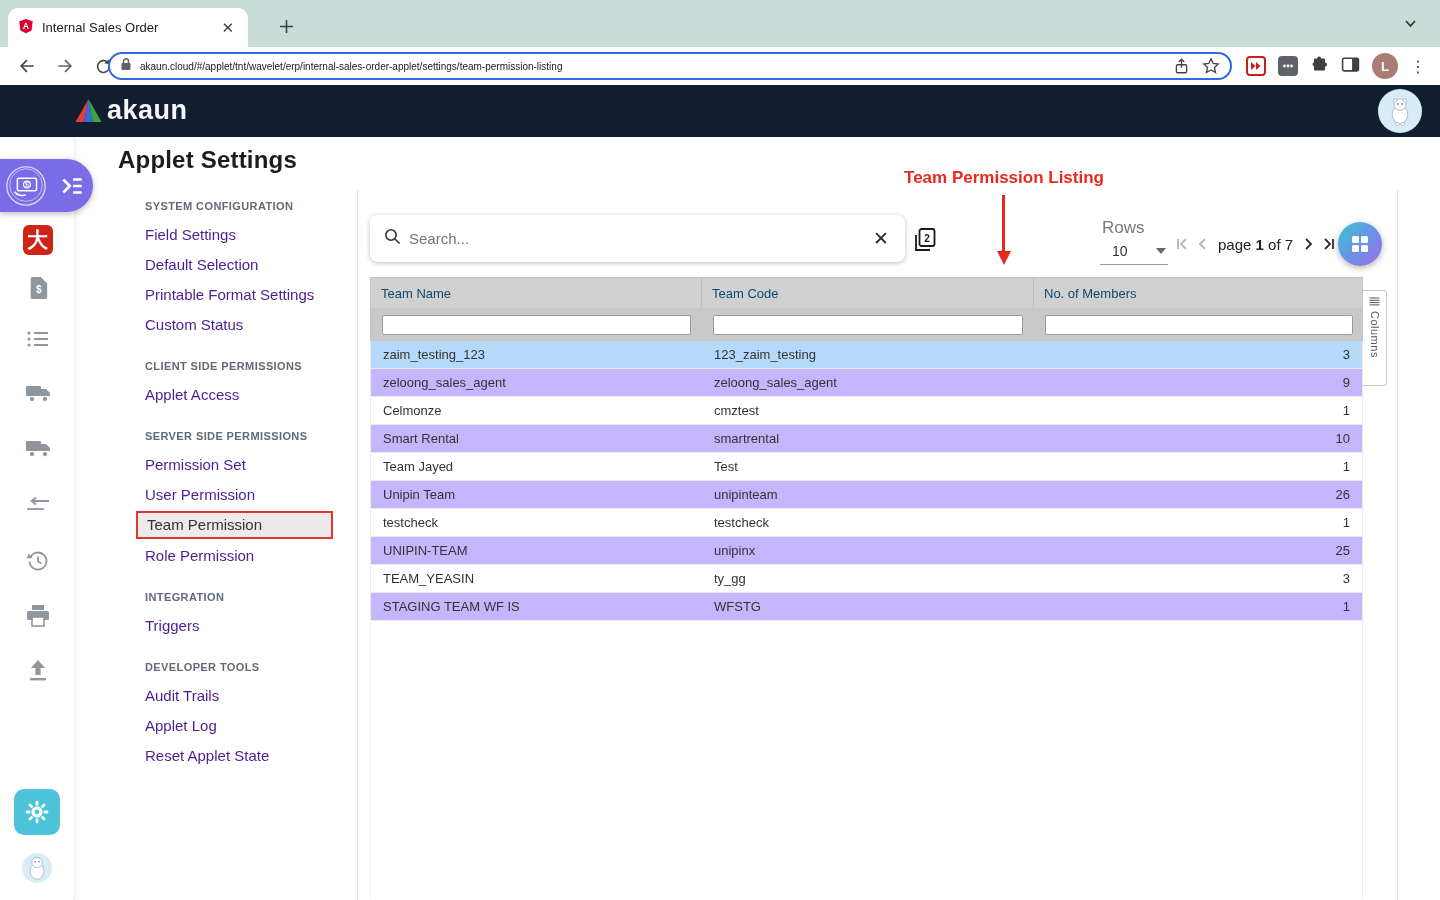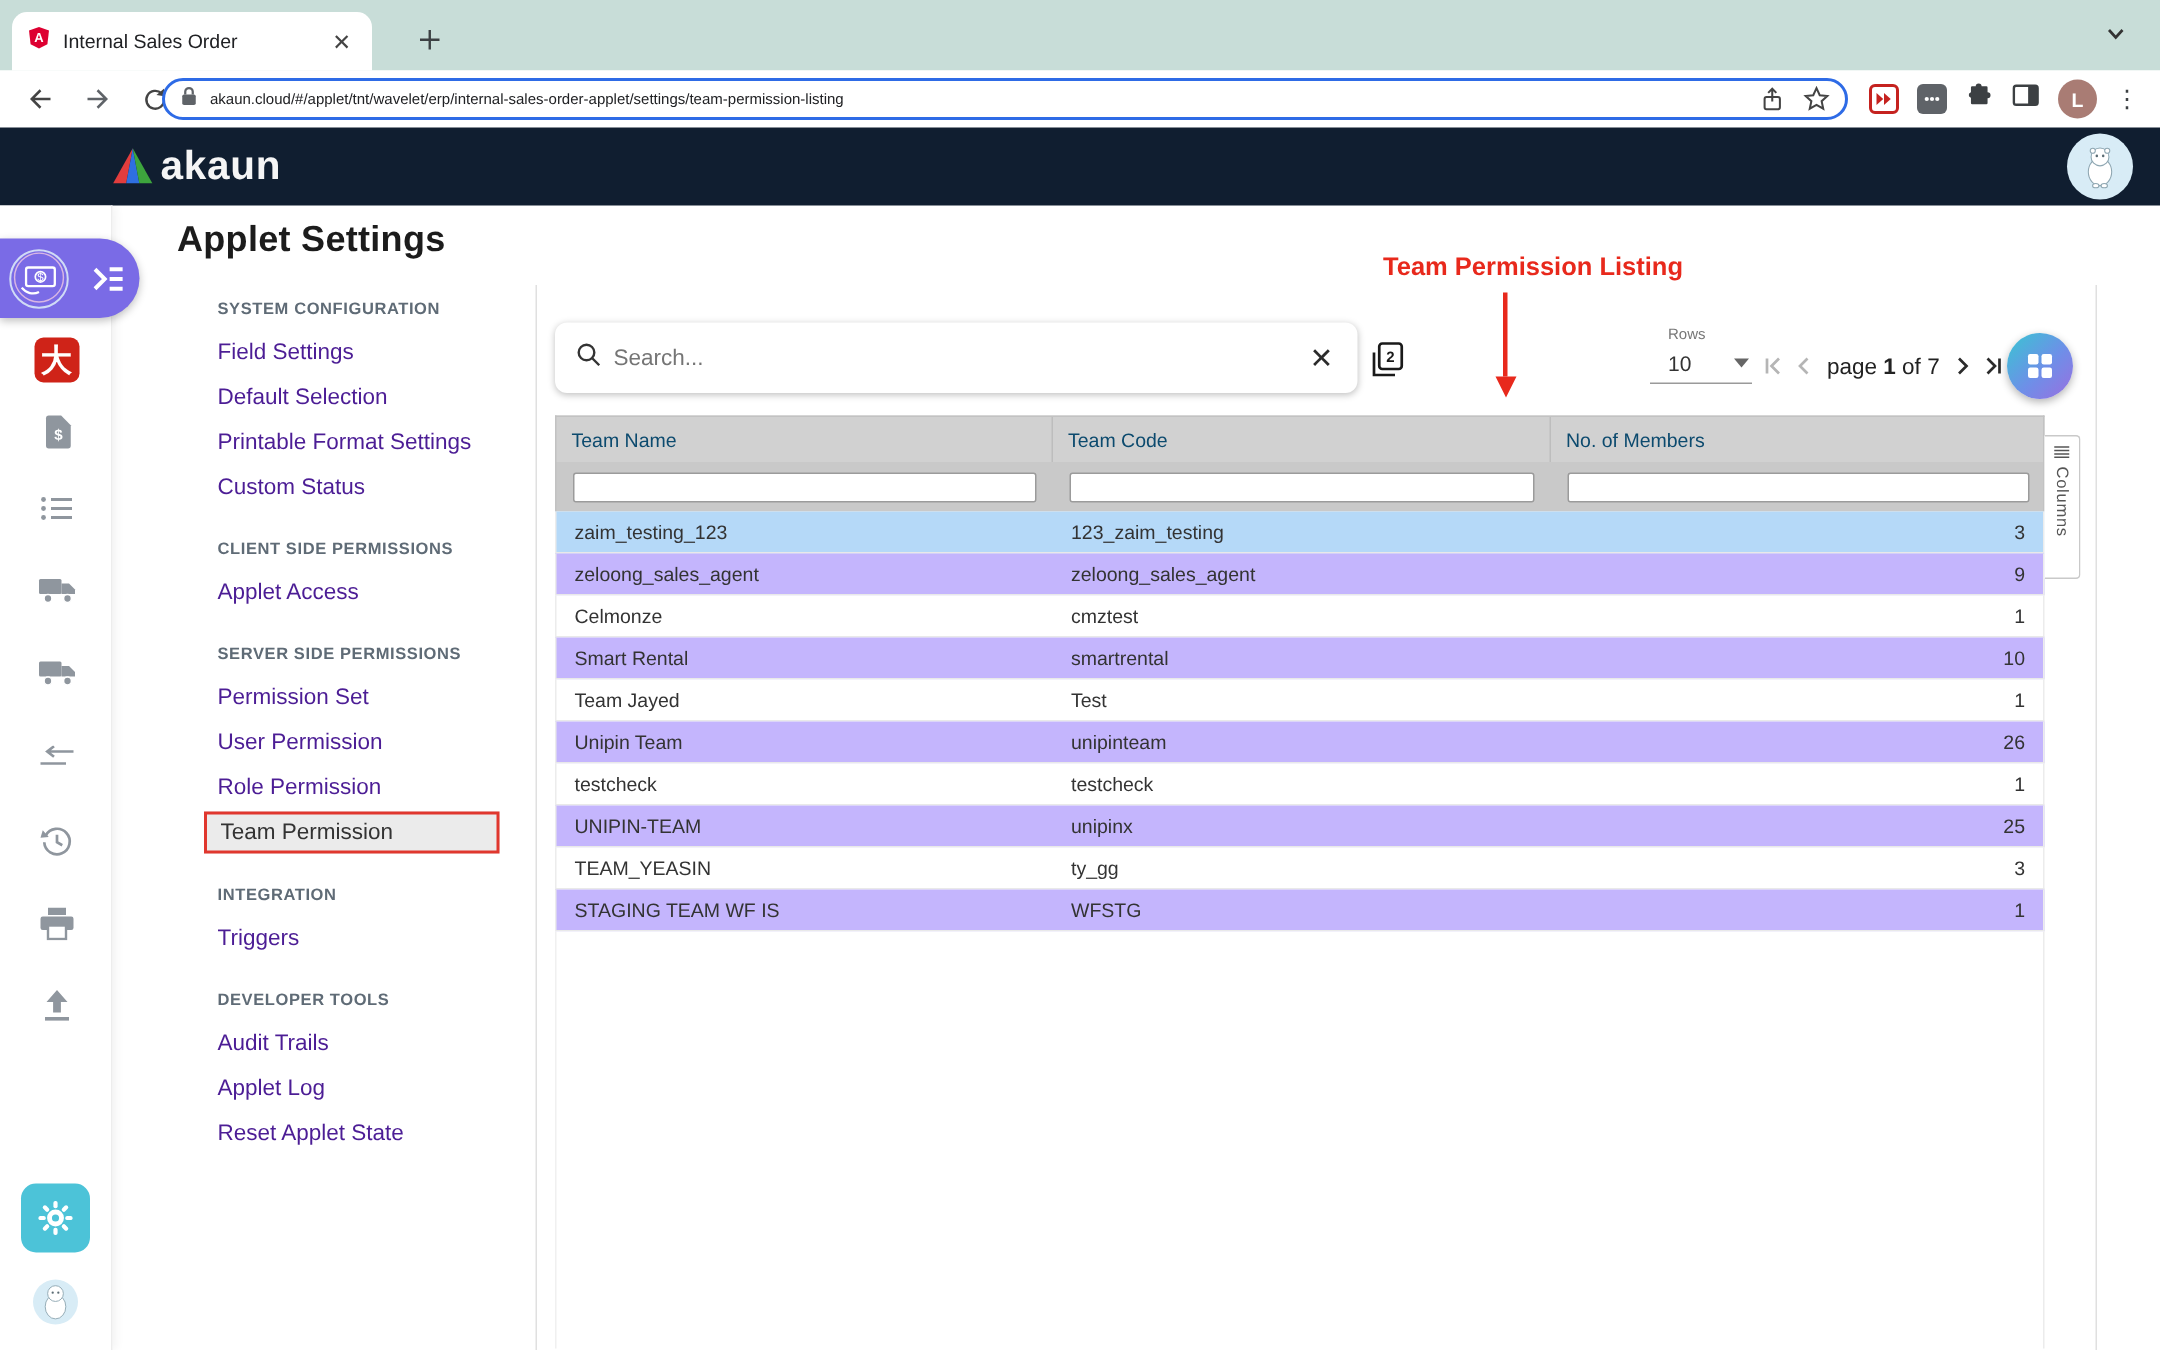--- a/index.html
+++ b/index.html
@@ -69,35 +69,35 @@
   .searchbox { position:absolute; left:370px; top:215px; width:535px; height:47px; background:#fff;
                border-radius:8px; box-shadow:0 1px 5px rgba(0,0,0,0.25); display:flex; align-items:center; padding:0 14px; }
   .searchbox input { border:none; outline:none; flex:1; font-size:15px; color:#444; margin-left:8px;
                      font-family:"Liberation Sans", sans-serif; background:transparent; }
   .searchbox input::placeholder { color:#757575; }
   .search-clear { font-size:19px; color:#2b2b2b; cursor:pointer; padding:0 2px; }
   .copy-btn { position:absolute; left:911px; top:226px; width:28px; height:28px; display:flex;
               align-items:center; justify-content:center; }
 
   .rows-select { position:absolute; left:1100px; top:218px; width:68px; }
-  .rows-label { font-size:10px; color:#777; margin-left:12px; }
+  .rows-label { font-size:17px; color:#777; margin-left:2px; }
   .rows-value { display:flex; align-items:center; justify-content:space-between; border-bottom:1px solid #9a9a9a;
                 padding:3px 2px 5px 12px; font-size:14px; color:#333; margin-top:2px; }
   .caret-down { width:0; height:0; border-left:5px solid transparent; border-right:5px solid transparent;
                 border-top:6px solid #666; }
   .pag { position:absolute; top:234px; display:flex; align-items:center; }
   .pag-btn { width:20px; height:20px; display:flex; align-items:center; justify-content:center; }
   .page-text { font-size:15px; color:#222; margin:0 6px; }
   .page-text b { font-weight:bold; }
   .grid-btn { position:absolute; left:1338px; top:222px; width:44px; height:44px; border-radius:50%;
               background:linear-gradient(135deg,#38c6d2 0%,#6e8fe8 55%,#9a6fe0 100%);
               display:flex; align-items:center; justify-content:center; box-shadow:0 2px 6px rgba(0,0,0,0.3); }
 
   
-  .annotation { position:absolute; left:886px; top:168px; width:236px; text-align:right;
+  .annotation { position:absolute; left:886px; top:168px; width:236px; text-align:center;
                 font-size:17px; font-weight:bold; color:#e8291c; }
   .anno-arrow-shaft { position:absolute; left:1002px; top:195px; width:3px; height:56px; background:#e8291c; }
   .anno-arrow-head { position:absolute; left:997px; top:251px; width:0; height:0;
                      border-left:7px solid transparent; border-right:7px solid transparent;
                      border-top:14px solid #e8291c; }
 
   
   .table { position:absolute; left:370px; top:277px; width:993px; }
   .t-head { display:grid; grid-template-columns:331px 332px 330px; background:#d1d1d1; height:31px;
             border:1px solid #c2c2c2; border-bottom:none; }
@@ -362,22 +362,22 @@
     <div class="menu-item">Default Selection</div>
     <div class="menu-item">Printable Format Settings</div>
     <div class="menu-item">Custom Status</div>
 
     <div class="menu-header">CLIENT SIDE PERMISSIONS</div>
     <div class="menu-item">Applet Access</div>
 
     <div class="menu-header">SERVER SIDE PERMISSIONS</div>
     <div class="menu-item">Permission Set</div>
     <div class="menu-item">User Permission</div>
+    <div class="menu-item active">Team Permission</div>
     <div class="menu-item">Role Permission</div>
-    <div class="menu-item active">Team Permission</div>
 
     <div class="menu-header">INTEGRATION</div>
     <div class="menu-item">Triggers</div>
 
     <div class="menu-header">DEVELOPER TOOLS</div>
     <div class="menu-item">Audit Trails</div>
     <div class="menu-item">Applet Log</div>
     <div class="menu-item">Reset Applet State</div>
   </div>
 

